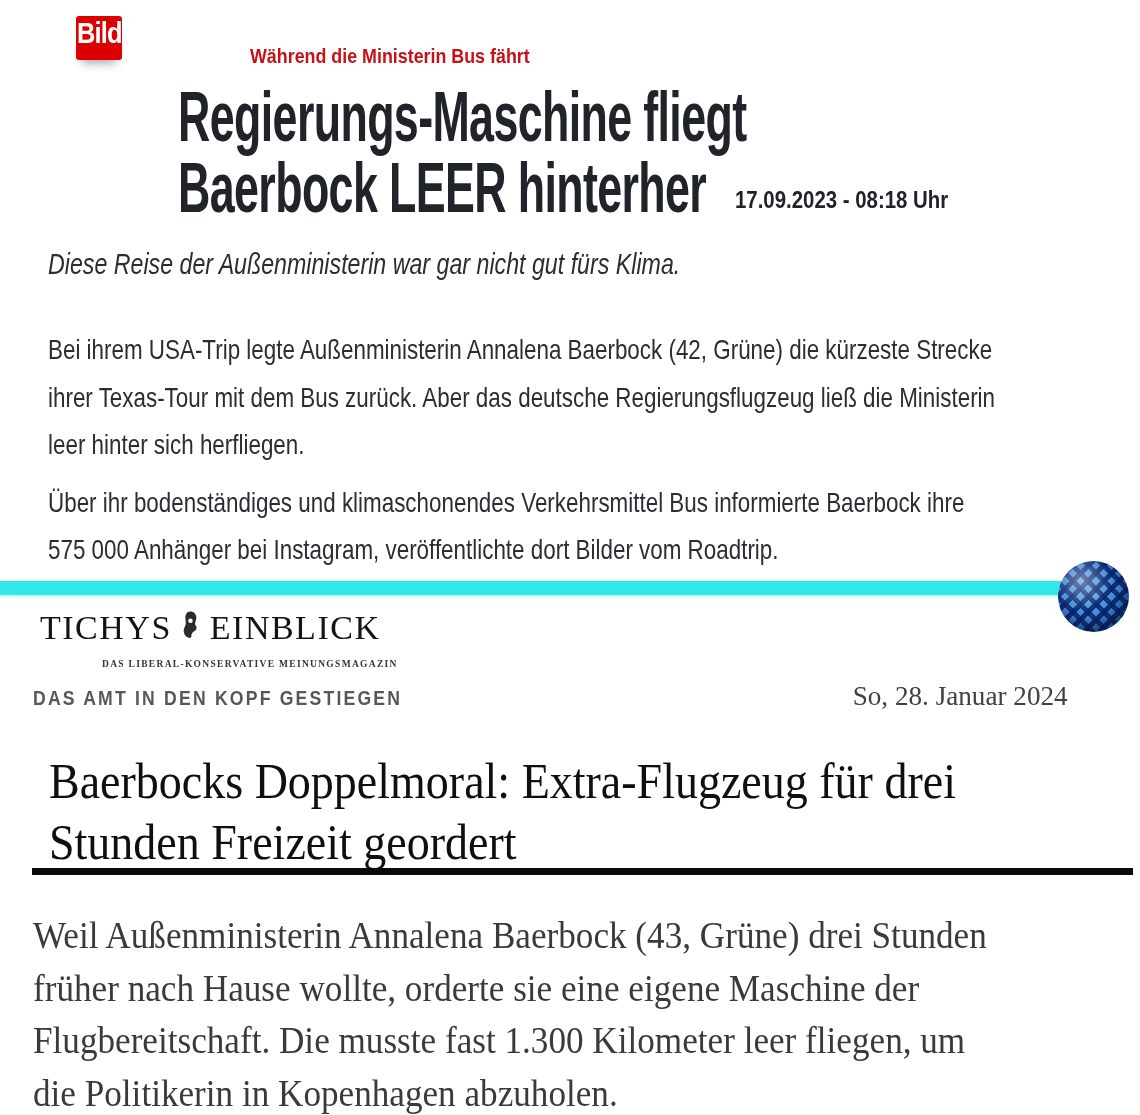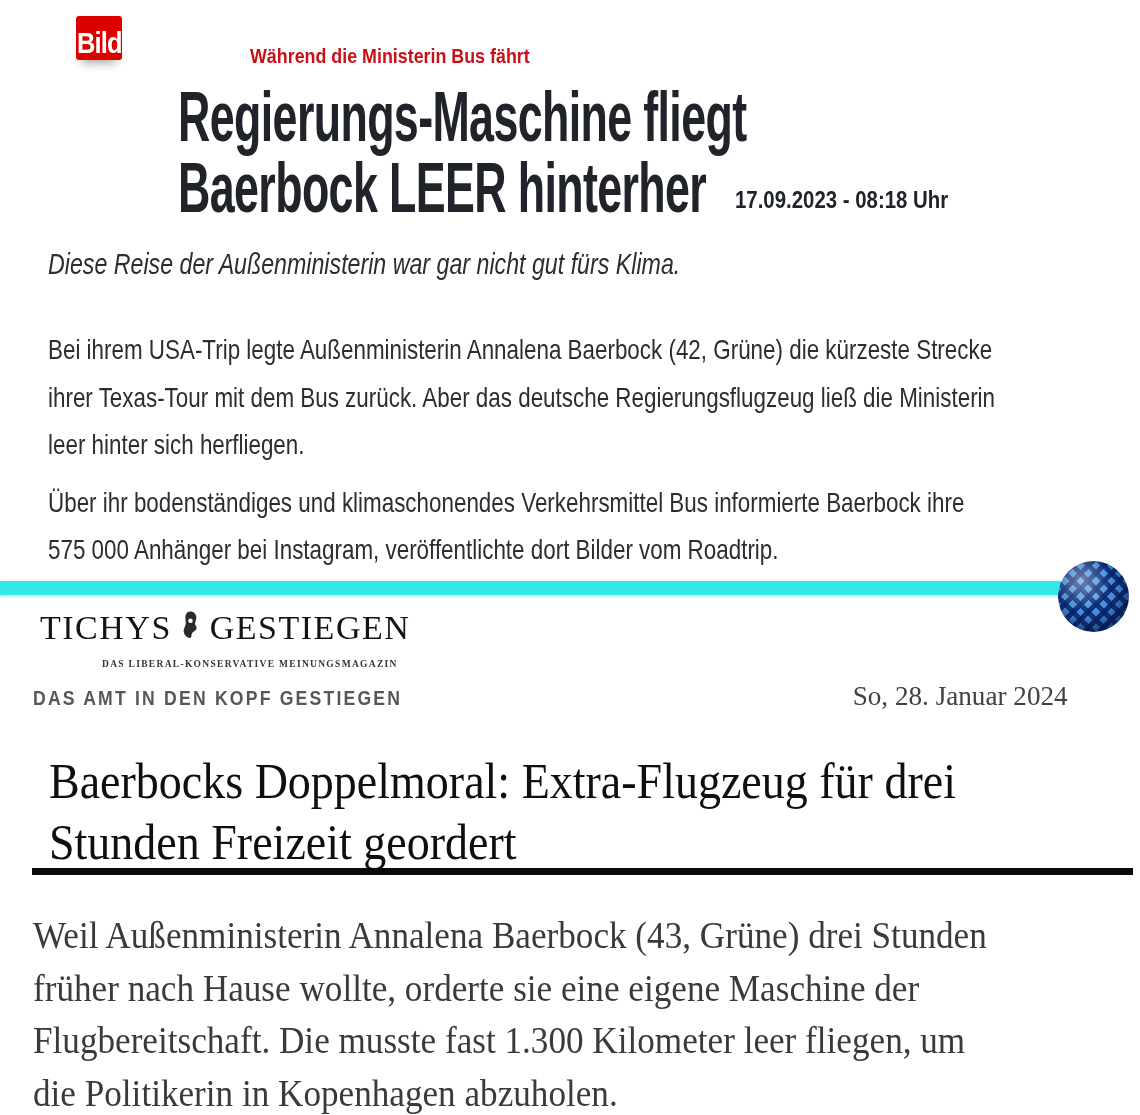--- a/index.html
+++ b/index.html
@@ -8,21 +8,21 @@
     width:1140px;height:1115px;
     background:#ffffff;
     overflow:hidden;
     font-family:"Liberation Sans",sans-serif;
   }
 
   
   .bild-logo{
     position:absolute;left:76px;top:16px;width:46px;height:44px;
     background:#dd0000;border-radius:3px;
-    display:flex;align-items:flex-end;justify-content:center;
+    display:flex;align-items:flex-start;justify-content:center;
     box-shadow:0 9px 10px -6px rgba(0,0,0,.35);
   }
   .bild-logo span{
     color:#ffffff;font-weight:700;font-size:30px;letter-spacing:-1px;
     transform:scaleX(.85);display:inline-block;
   }
   .bild-kicker{
     position:absolute;left:250px;top:44px;
     color:#c81018;font-weight:700;font-size:21px;white-space:nowrap;
     transform:scaleX(.85);transform-origin:left top;
@@ -135,21 +135,21 @@
 
   <section>
     <div class="t-logo">
       <span>TICHYS</span>
       <span class="emblem">
         <svg width="22" height="28" viewBox="0 0 20 26" xmlns="http://www.w3.org/2000/svg">
           <path d="M7 1 C11 -1 15 2 15 6 C15 8.5 13.8 9.6 13.8 11.6 C13.8 13.6 15.8 14.6 15 16.6 C14.2 18.6 12 18.8 11 20.6 C10 22.4 11 25 9 25 C6 25 3.2 22 3.2 18.4 C3.2 15.4 5.2 14.2 5.2 11.2 C5.2 8.2 3.4 4.4 7 1 Z" fill="#2b2b2b"></path>
           <circle cx="9.5" cy="9" r="2.1" fill="#ffffff"></circle>
         </svg>
       </span>
-      <span>GESTIEGEN</span>
+      <span>EINBLICK</span>
     </div>
     <div class="t-sub">DAS LIBERAL-KONSERVATIVE MEINUNGSMAGAZIN</div>
 
     <div class="t-kicker">DAS AMT IN DEN KOPF GESTIEGEN</div>
     <div class="t-date">So, 28. Januar 2024</div>
 
     <h2 class="t-headline">
       <span>Baerbocks Doppelmoral: Extra-Flugzeug für drei</span>
       <span>Stunden Freizeit geordert</span>
     </h2>

